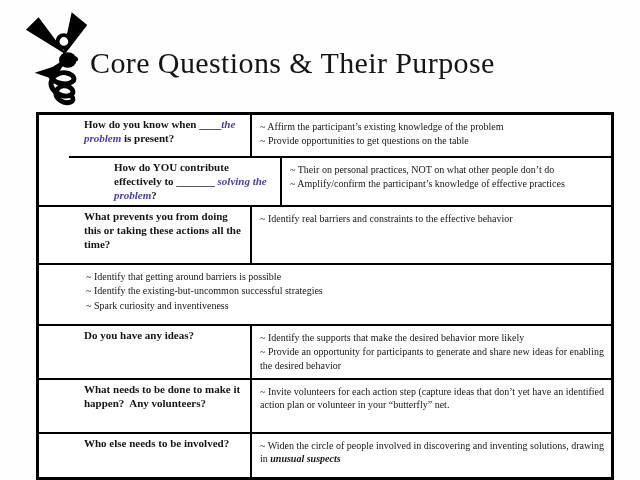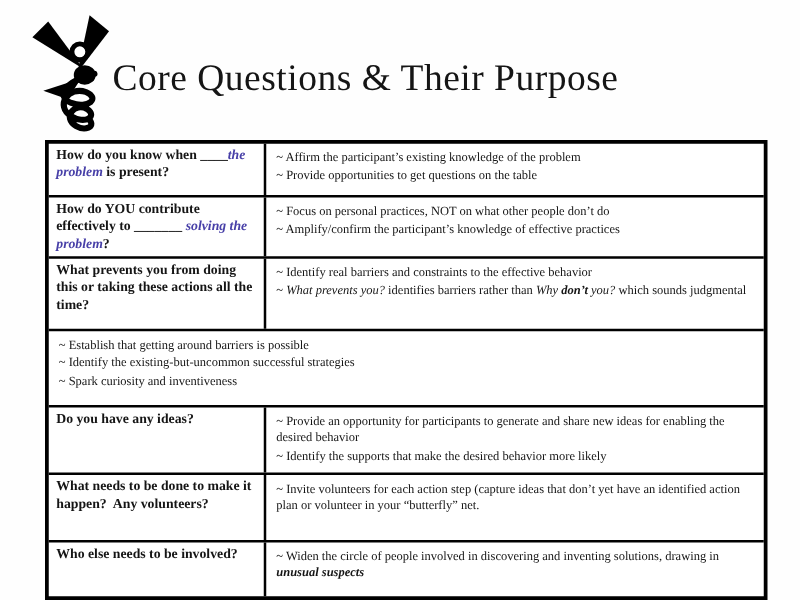--- a/index.html
+++ b/index.html
@@ -21,24 +21,24 @@
     position:absolute;left:90px;top:46px;margin:0;
     font-size:30px;font-weight:400;color:var(--ink);
     letter-spacing:0.4px;white-space:nowrap;
   }
   .qtable{
     position:absolute;left:36px;top:112px;width:572px;
     border:3px solid var(--border);
     background:#ffffff;
     box-sizing:content-box;
   }
-  .trow{display:flex;border-top:2px solid var(--border);}
+  .trow{display:flex;border-top:2px solid var(--border);padding-left:39px;}
   .trow:first-child{border-top:none;}
   .trow:nth-child(1){min-height:41px;}
-  .trow:nth-child(2){min-height:44px;}
+  .trow:nth-child(2){min-height:44px;margin-left:30px;}
   .trow:nth-child(3){min-height:56px;}
   .trow:nth-child(4){min-height:59px;}
   .trow:nth-child(5){min-height:52px;}
   .trow:nth-child(6){min-height:52px;justify-content:space-between;}
   .trow:nth-child(7){min-height:43px;}
   .qcell{
     flex:0 0 174px;width:174px;box-sizing:border-box;
     border-right:2px solid var(--border);
     padding:3px 3px 3px 6px;
     font-size:11px;font-weight:bold;line-height:1.25;
@@ -75,43 +75,42 @@
       <div class="trow">
         <div class="qcell"><span class="b">How do you know when ____</span><span class="b i c">the problem</span><span class="b"> is present?</span></div>
         <div class="pcell">
           <div class="pline"><span>~ Affirm the participant’s existing knowledge of the problem</span></div>
           <div class="pline"><span>~ Provide opportunities to get questions on the table</span></div>
         </div>
       </div>
       <div class="trow">
         <div class="qcell"><span class="b">How do YOU contribute effectively to _______ </span><span class="b i c">solving the problem</span><span class="b">?</span></div>
         <div class="pcell">
-          <div class="pline"><span>~ Focus on personal practices, NOT on what other people don’t do</span></div>
+          <div class="pline"><span>~ Their on personal practices, NOT on what other people don’t do</span></div>
           <div class="pline"><span>~ Amplify/confirm the participant’s knowledge of effective practices</span></div>
         </div>
       </div>
       <div class="trow">
         <div class="qcell"><span class="b">What prevents you from doing this or taking these actions all the time?</span></div>
         <div class="pcell">
           <div class="pline"><span>~ Identify real barriers and constraints to the effective behavior</span></div>
-          <div class="pline"><span>~ </span><span class="i">What prevents you?</span><span> identifies barriers rather than </span><span class="i">Why </span><span class="b i">don’t</span><span class="i"> you?</span><span> which sounds judgmental</span></div>
         </div>
       </div>
       <div class="trow">
         <div class="pcell">
-          <div class="pline"><span>~ Establish that getting around barriers is possible</span></div>
+          <div class="pline"><span>~ Identify that getting around barriers is possible</span></div>
           <div class="pline"><span>~ Identify the existing-but-uncommon successful strategies</span></div>
           <div class="pline"><span>~ Spark curiosity and inventiveness</span></div>
         </div>
       </div>
       <div class="trow">
         <div class="qcell"><span class="b">Do you have any ideas?</span></div>
         <div class="pcell">
+          <div class="pline"><span>~ Identify the supports that make the desired behavior more likely</span></div>
           <div class="pline"><span>~ Provide an opportunity for participants to generate and share new ideas for enabling the desired behavior</span></div>
-          <div class="pline"><span>~ Identify the supports that make the desired behavior more likely</span></div>
         </div>
       </div>
       <div class="trow">
         <div class="qcell"><span class="b">What needs to be done to make it happen?&nbsp; Any volunteers?</span></div>
         <div class="pcell">
           <div class="pline"><span>~ Invite volunteers for each action step (capture ideas that don’t yet have an identified action plan or volunteer in your “butterfly” net.</span></div>
         </div>
       </div>
       <div class="trow">
         <div class="qcell"><span class="b">Who else needs to be involved?</span></div>

